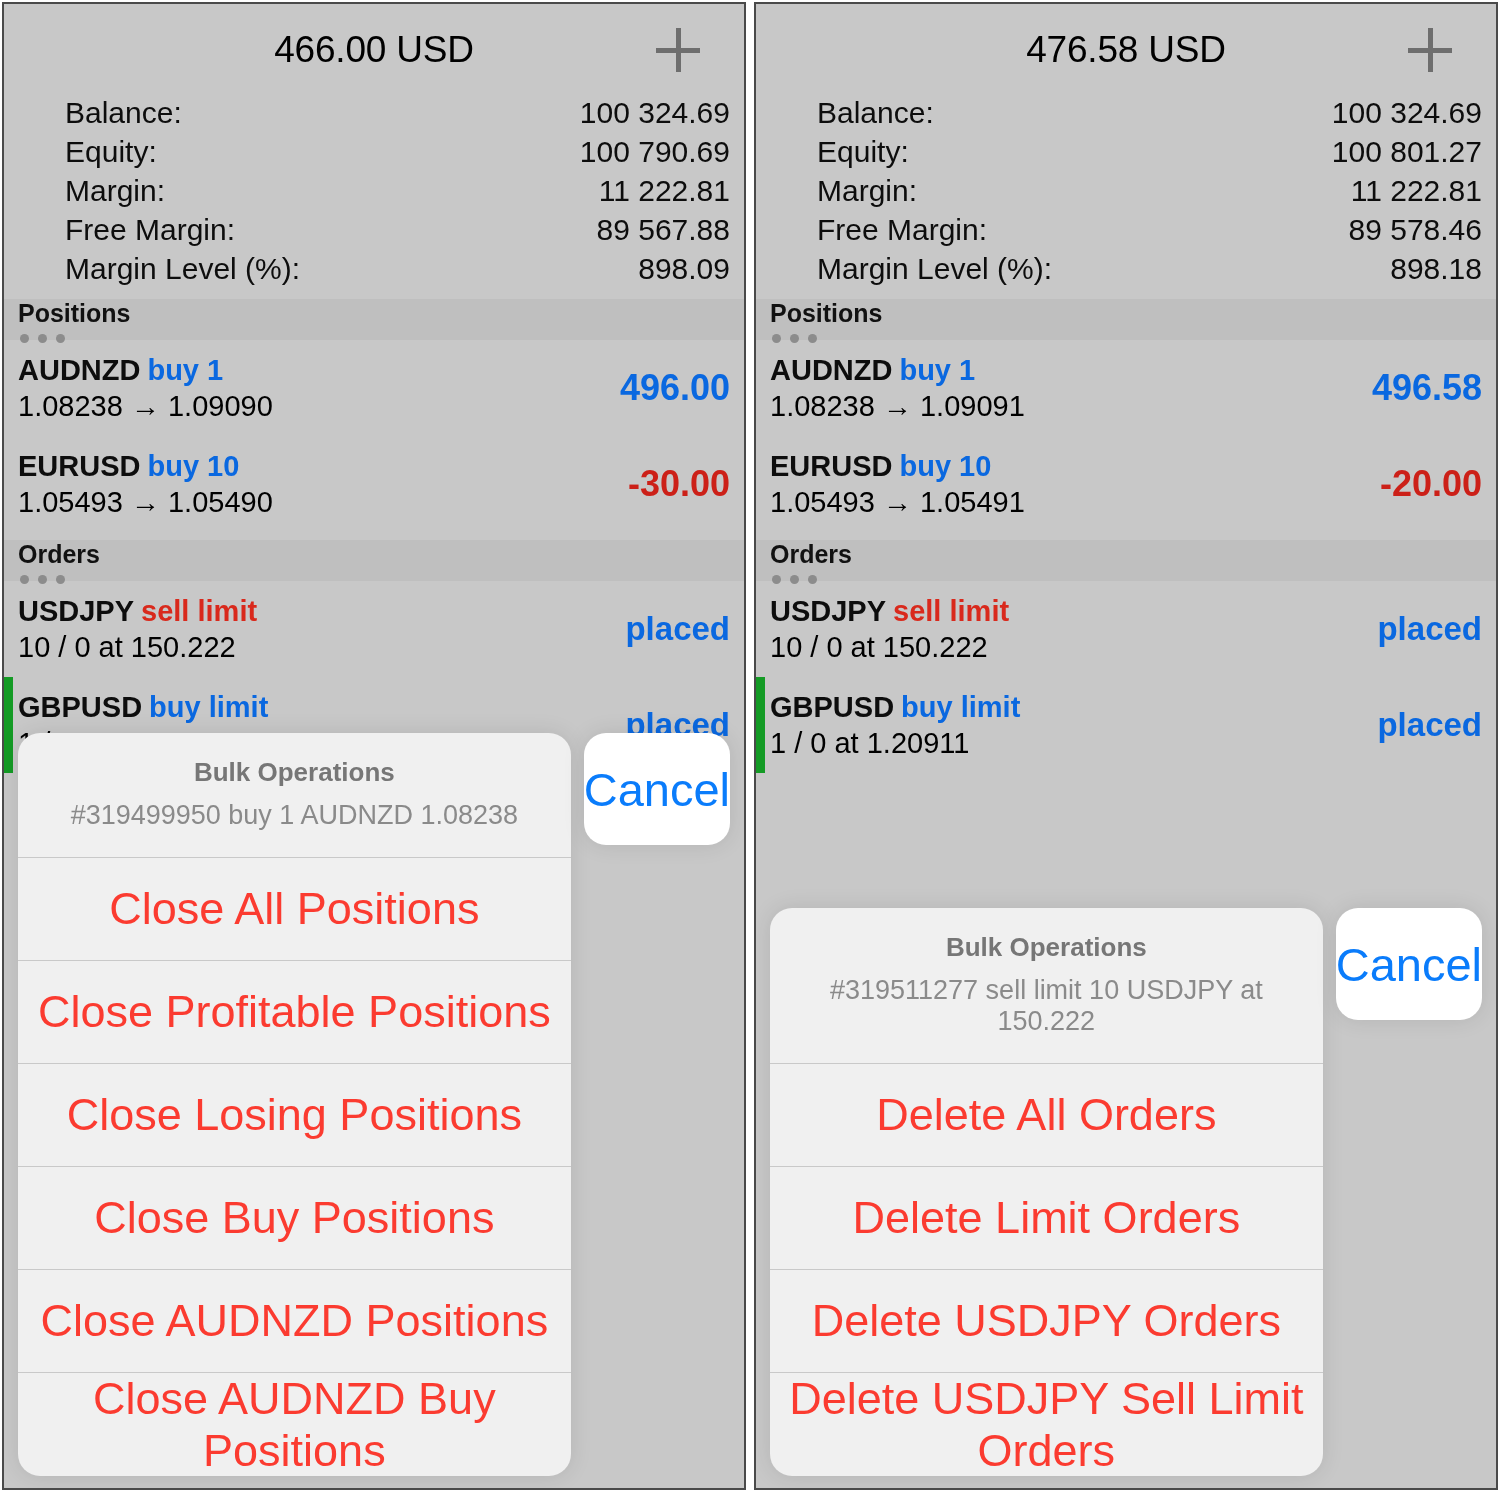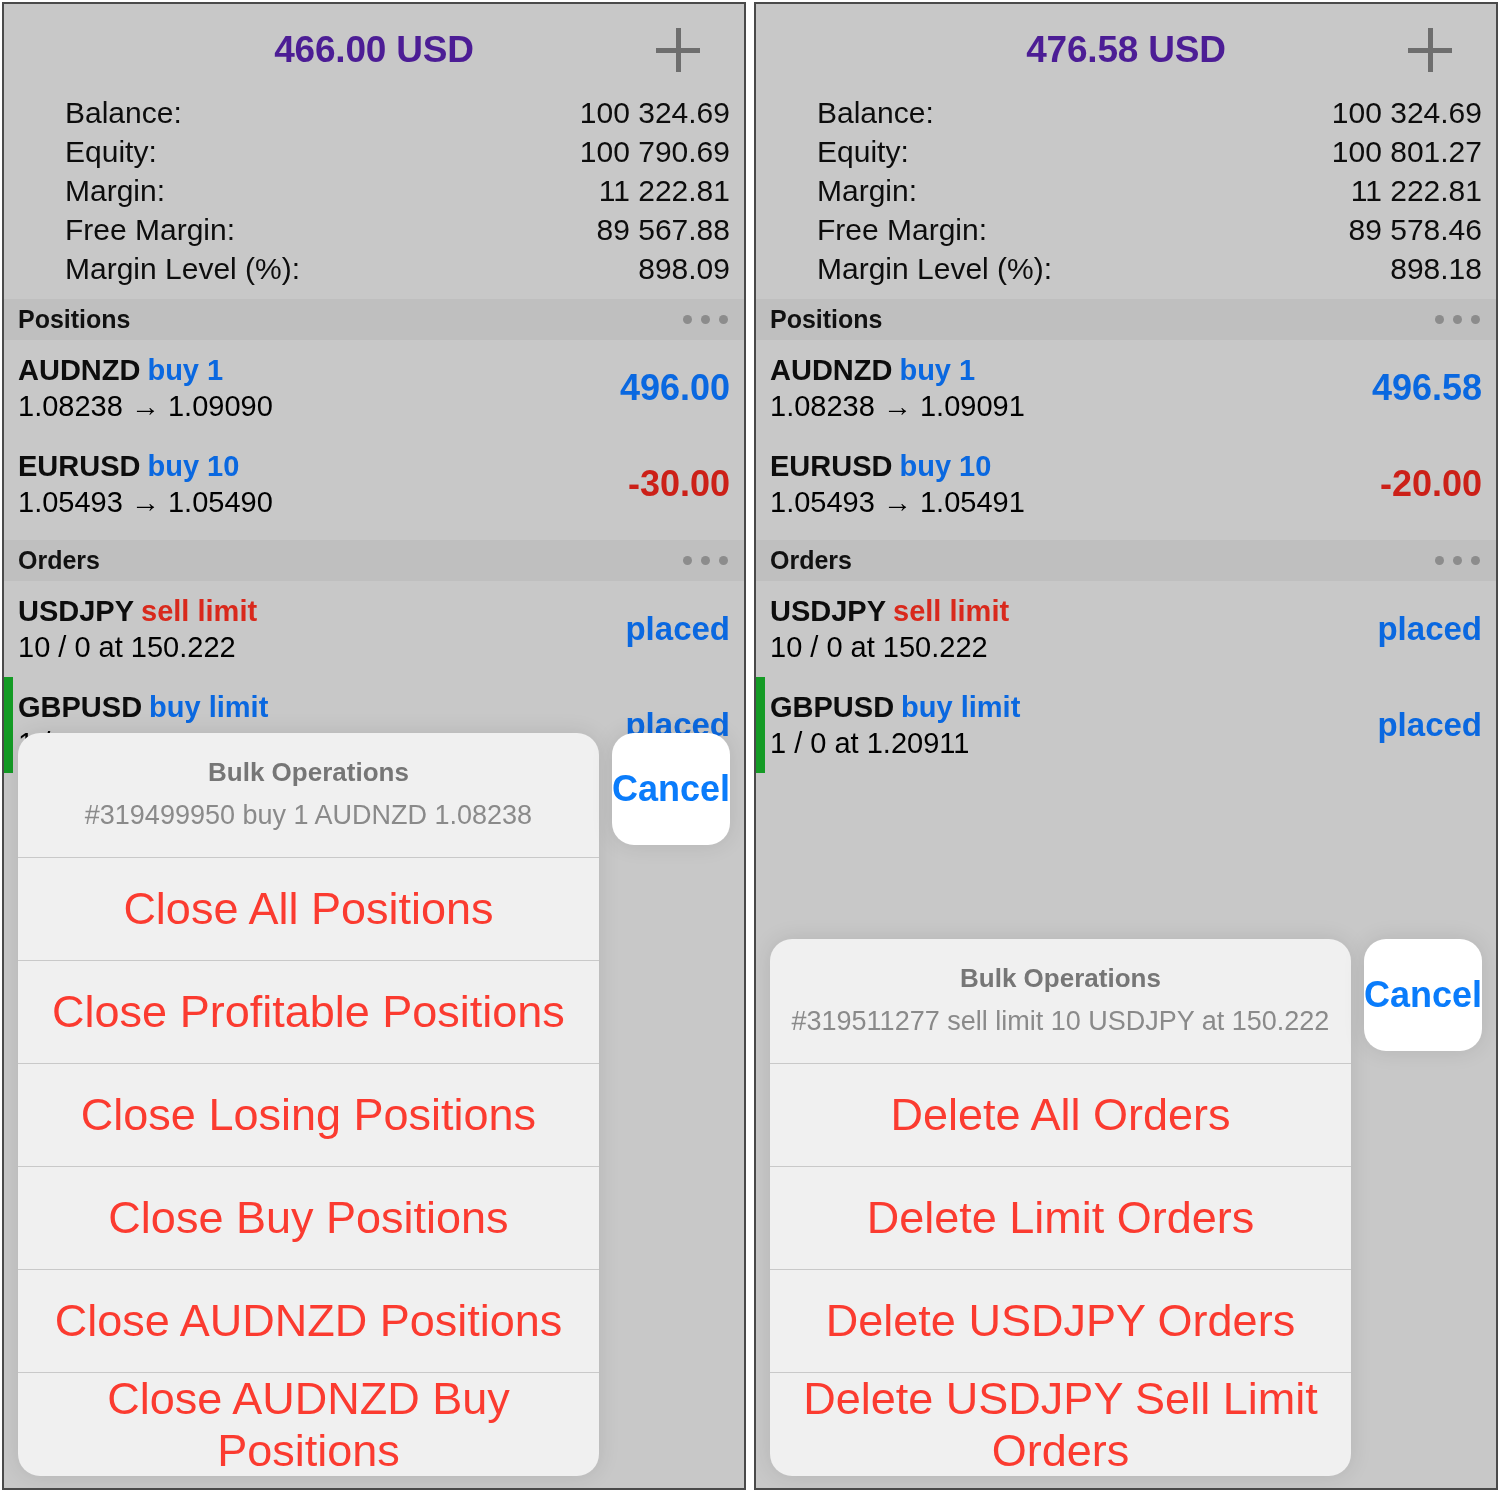--- a/index.html
+++ b/index.html
@@ -37,22 +37,22 @@
   .nav-bar {
     position: relative;
     height: 92px;
     display: flex;
     align-items: center;
     justify-content: center;
     background: #c8c8c8;
   }
   .nav-title {
     font-size: 37px;
-    font-weight: bold;
-    color: #4c1d95;
+    font-weight: normal;
+    color: #000000;
     letter-spacing: -0.2px;
   }
   .plus-icon {
     position: absolute;
     right: 44px;
     top: 50%;
     transform: translateY(-50%);
     width: 44px;
     height: 44px;
   }
@@ -83,26 +83,27 @@
     height: 39px;
     font-size: 30px;
     color: #0d0d0d;
   }
   .summary-label { white-space: nowrap; margin-left: 47px; }
   .summary-value { white-space: nowrap; }
 
   
   .section-head {
     display: flex;
-    align-items: center;
+    align-items: flex-start;
     justify-content: space-between;
     height: 41px;
     padding: 0 14px;
     background: #bfbfbf;
     margin-top: 8px;
+    flex-direction: column;
   }
   .section-title {
     font-size: 25px;
     font-weight: bold;
     color: #111;
   }
   .dots-icon {
     display: flex;
     gap: 9px;
     align-items: center;
@@ -197,22 +198,22 @@
     background: #ffffff;
     border-radius: 22px;
     height: 112px;
     display: flex;
     align-items: center;
     justify-content: center;
     box-shadow: 0 0 22px rgba(0,0,0,0.10);
     cursor: pointer;
   }
   .cancel-label {
-    font-size: 36px;
-    font-weight: bold;
+    font-size: 47px;
+    font-weight: normal;
     color: #0a7cfb;
   }
 </style>
 </head>
 <body>
 
 <div class="screenshot">
 
 <div class="panel">
       <div class="nav-bar">

